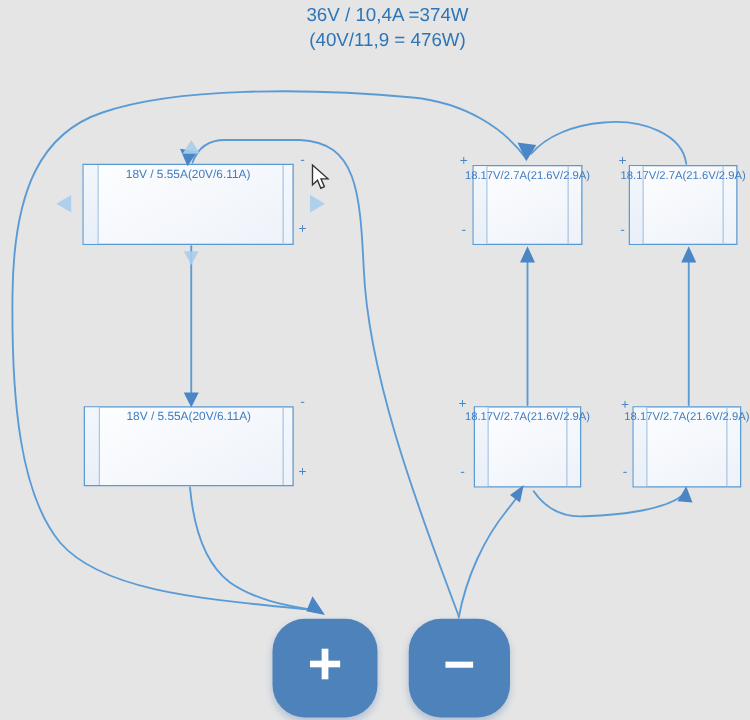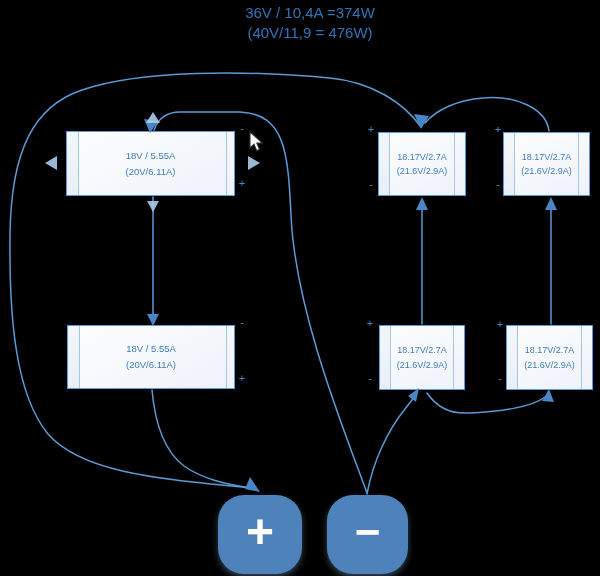--- a/index.html
+++ b/index.html
@@ -1,28 +1,28 @@
 <!DOCTYPE html>
 <html><head>
 <meta charset="utf-8">
 <style>
   html,body{margin:0;padding:0;background:#fff;}
-  .canvas{position:relative;width:600px;height:576px;background:#000000;overflow:hidden;
+  .canvas{position:relative;width:600px;height:576px;background:#e5e5e5;overflow:hidden;
           font-family:"Liberation Sans",sans-serif;}
   .title{position:absolute;top:3px;left:10px;width:600px;text-align:center;
          color:#2e75b6;font-size:15px;line-height:1.35;}
   .bat{position:absolute;border:1px solid #5b9bd5;box-sizing:border-box;
        background:linear-gradient(150deg,#fdfeff 0%,#eef2f9 100%);}
   .cap{position:absolute;top:0;bottom:0;}
   .cap.l{left:0;width:11px;border-right:1px solid #a7c6e5;
          background:linear-gradient(180deg,#f3f7fc,#e9eff8);}
   .cap.r{right:0;width:7px;border-left:1px solid #a7c6e5;}
   .small .cap.l{width:10px}
   .small .cap.r{width:10px}
-  .bt{position:absolute;left:0;top:0;right:0;bottom:0;display:flex;flex-direction:column;
+  .bt{position:absolute;left:0;top:0;right:0;bottom:0;display:flex;flex-direction:row;
       justify-content:center;text-align:center;color:#3f7cbf;font-size:9.5px;line-height:1.65;}
   .small .bt{font-size:9px;line-height:1.6;}
   .sign{position:absolute;color:#4a86c5;font-size:11px;width:12px;text-align:center;line-height:1;}
   .terminal{position:absolute;background:#4e82ba;border-radius:26px;color:#fff;
             display:flex;align-items:center;justify-content:center;
             box-shadow:0 3px 6px rgba(120,150,190,.45);}
   .terminal .glyph{font-weight:bold;line-height:1;margin-top:-5px;}
   .terminal.plus .glyph{font-size:48px;}
   .terminal.minus .glyph{font-size:44px;}
   svg.wires{position:absolute;left:0;top:0;pointer-events:none;}

